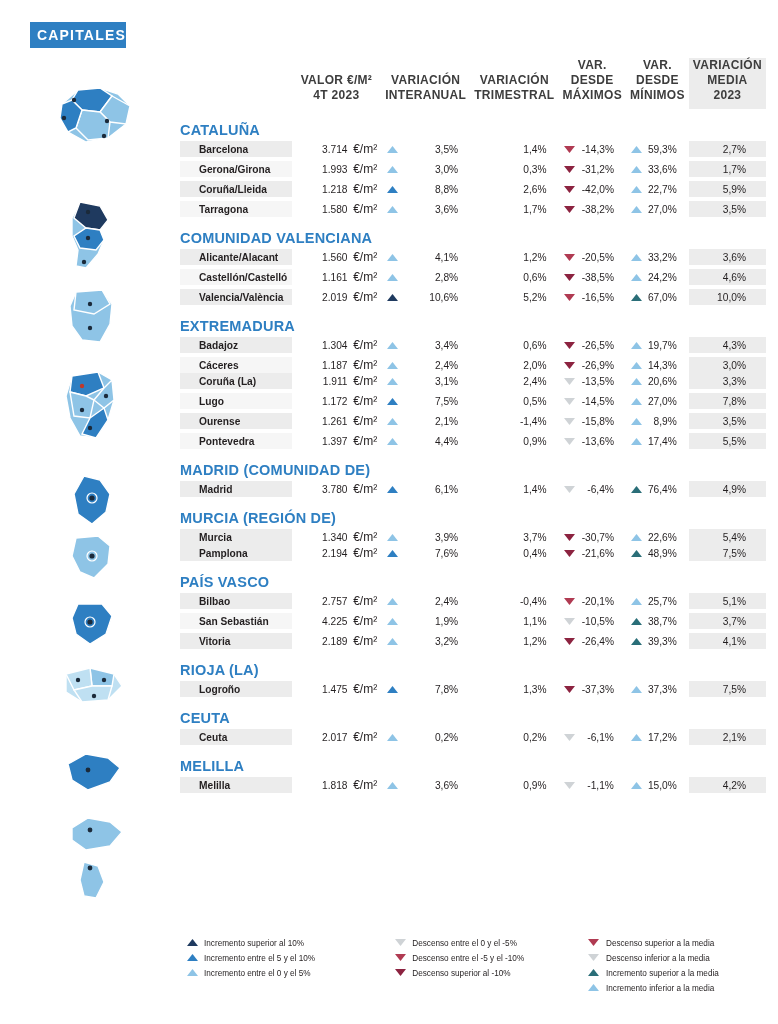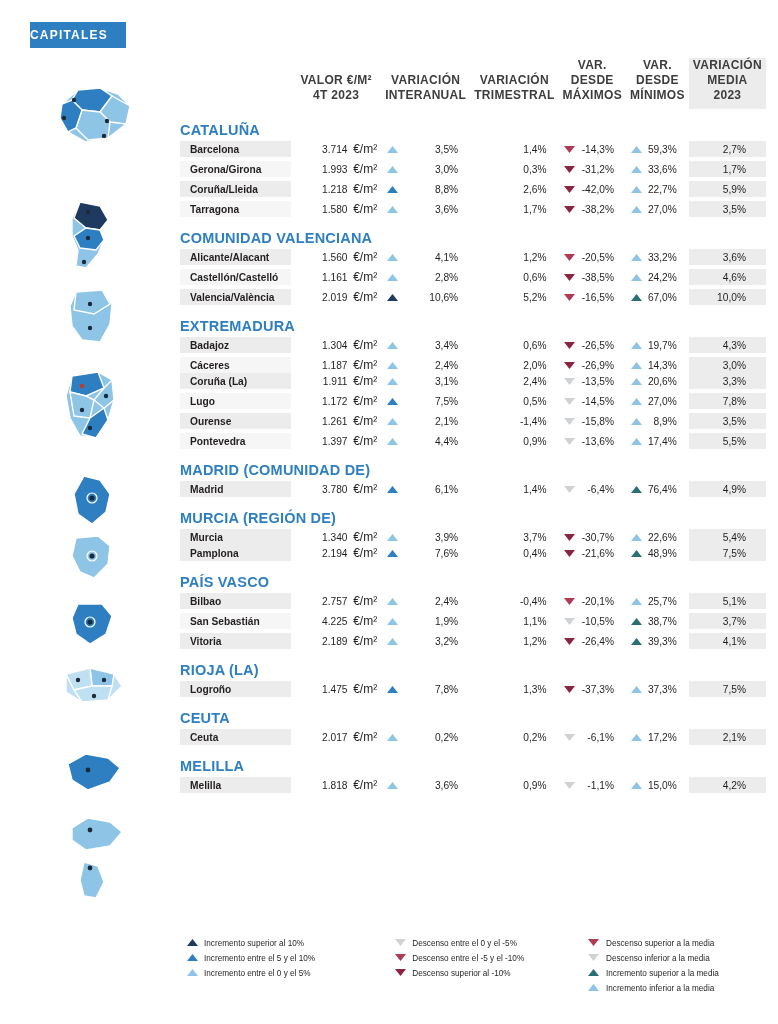--- a/index.html
+++ b/index.html
@@ -16,26 +16,26 @@
     overflow: hidden;
   }
 
   
   .badge {
     position: absolute;
     left: 30px; top: 22px;
     width: 96px; height: 26px;
     background: #2e7fc2;
     color: #ffffff;
-    font-size: 12px;
+    font-size: 14px;
     font-weight: bold;
     letter-spacing: 1.2px;
     display: flex;
     align-items: center;
-    justify-content: flex-start;
+    justify-content: flex-end;
   }
 
   
   .maps {
     position: absolute;
     left: 18px; top: 78px;
     width: 160px;
   }
   .map-cell {
     position: relative;
@@ -85,21 +85,21 @@
     letter-spacing: .2px;
   }
   tr.city td {
     height: 16px;
     padding: 0;
     font-size: 10.2px;
   }
   tr.city td.name {
     font-weight: bold;
     color: #231f20;
-    padding-left: 10px;
+    padding-left: 19px;
     background: #ececec;
   }
   tr.city.alt td.name { background: #f6f6f6; }
   tr.city td.val {
     text-align: right;
     padding-right: 4px;
     white-space: nowrap;
   }
   tr.city td.val .unit { font-size: 12px; }
   tr.city td.num {

